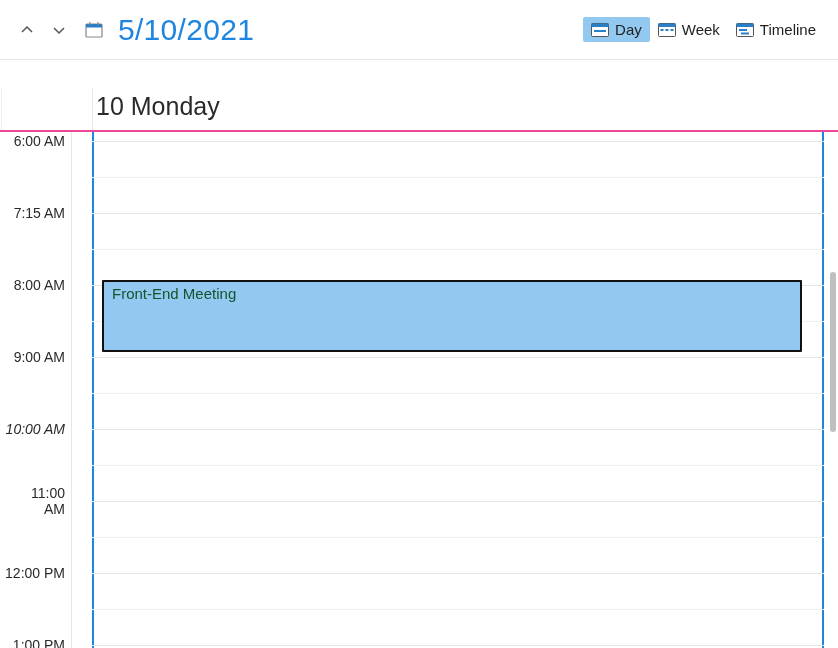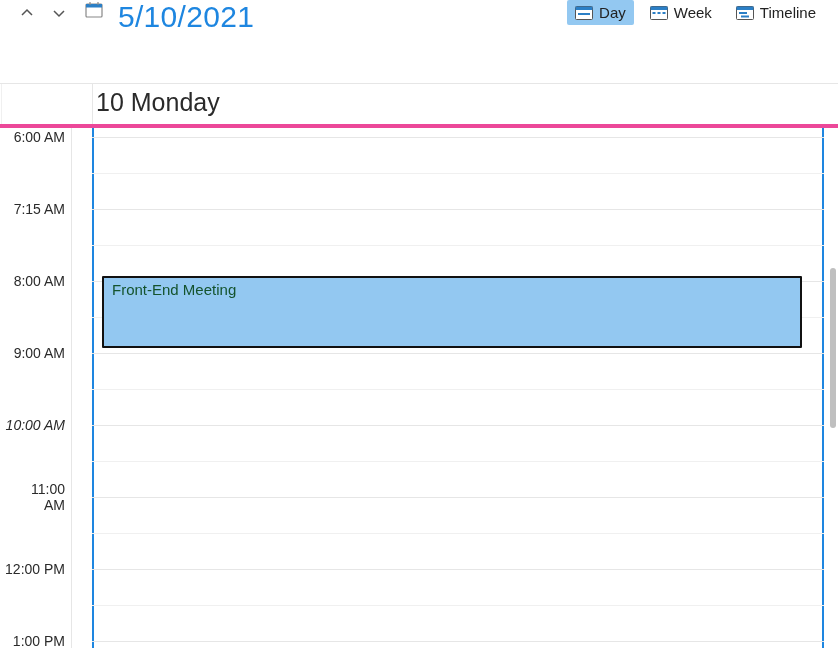--- a/index.html
+++ b/index.html
@@ -5,23 +5,23 @@
   * { box-sizing: border-box; }
   html, body {
     margin: 0; padding: 0;
     width: 838px; height: 648px;
     font-family: "Segoe UI", Arial, sans-serif;
     background: #fff;
     overflow: hidden;
     color: #202020;
   }
   .toolbar {
-    height: 84px;
+    height: 60px;
     display: flex;
-    align-items: flex-start;
+    align-items: center;
     padding: 0 14px 0 14px;
     border-bottom: 1px solid #e6e6e6;
     position: relative;
   }
   .nav-btn {
     width: 26px; height: 26px;
     display: flex; align-items: center; justify-content: center;
     color: #444;
     cursor: pointer;
     margin-right: 6px;
@@ -36,21 +36,20 @@
   .cal-icon svg { width: 18px; height: 18px; }
   .date-label {
     color: #1e86e0;
     font-size: 30px;
     font-weight: 300;
     letter-spacing: 0.3px;
   }
   .spacer { flex: 1; }
   .view-switch {
     display: flex;
-    gap: 8px;
   }
   .view-btn {
     display: flex; align-items: center;
     padding: 4px 8px;
     font-size: 15px;
     color: #222;
     cursor: pointer;
     border-radius: 2px;
   }
   .view-btn.active {
@@ -59,21 +58,22 @@
   .view-btn .vicon {
     width: 18px; height: 16px;
     margin-right: 6px;
     position: relative;
   }
   .vicon svg { width: 18px; height: 16px; }
 
   .header-row {
     position: relative;
     height: 44px;
-    border-bottom: 4px solid #ec4899;
+    border-bottom: 2px solid #ec4899;
+    margin-top: 28px;
   }
   .header-row .gutter-border {
     position: absolute; left: 92px; top: 0; bottom: 0;
     border-left: 1px solid #e6e6e6;
   }
   .header-row .left-fine {
     position: absolute; left: 1px; top: 0; bottom: 0;
     border-left: 1px solid #f0f0f0;
   }
   .day-title {

